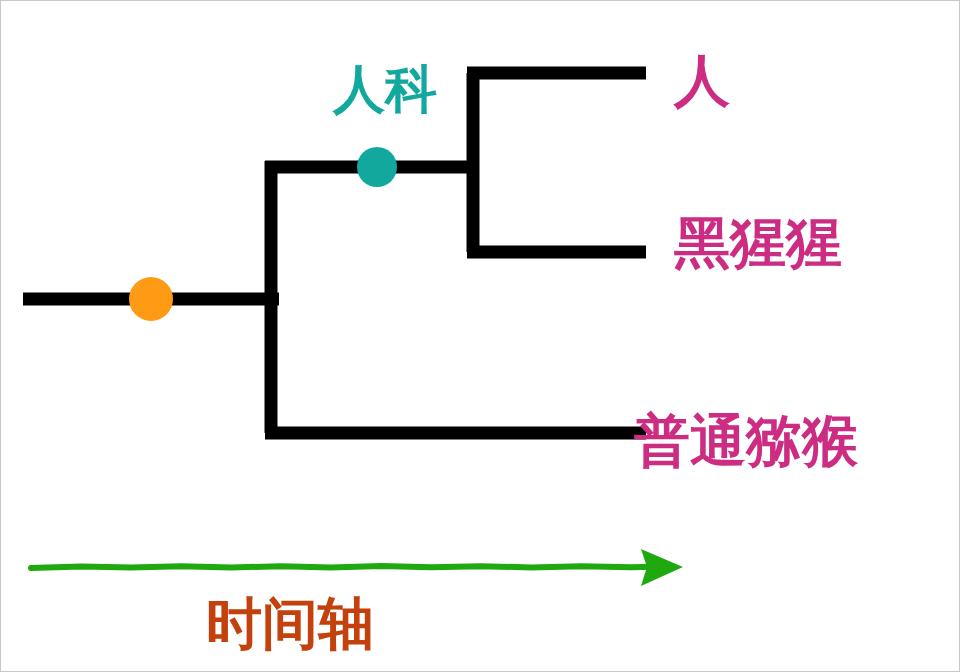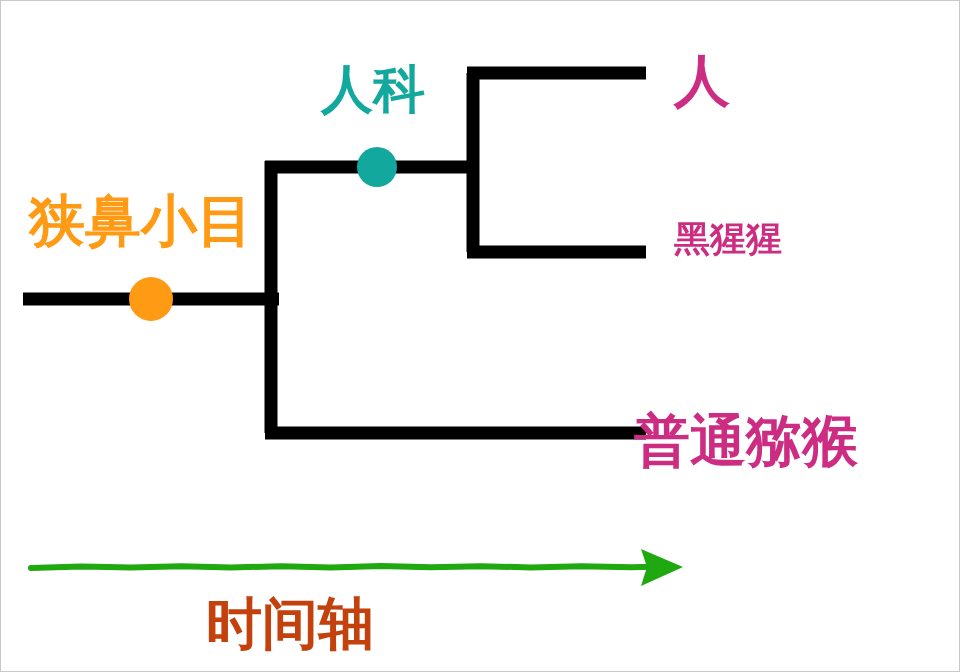--- a/index.html
+++ b/index.html
@@ -39,23 +39,23 @@
     font-family: "DejaVu Sans", "Liberation Sans", sans-serif;
   }
   .axis-label {
     position: absolute;
     white-space: nowrap;
     line-height: 1;
     font-weight: 700;
     font-family: "DejaVu Sans", "Liberation Sans", sans-serif;
   }
   #label-crown    { left: 28px;  top: 192px; font-size: 56px; }
-  #label-hominid  { left: 320px; top: 62px;  font-size: 52px; }
+  #label-hominid  { left: 332px; top: 62px;  font-size: 52px; }
   #leaf-human     { left: 673px; top: 52px;  font-size: 56px; }
-  #leaf-chimp     { left: 673px; top: 220px; font-size: 36px; }
+  #leaf-chimp     { left: 673px; top: 214px; font-size: 56px; }
   #leaf-macaque   { left: 633px; top: 400px; font-size: 56px; margin-top: 12px; }
   #label-timeline { left: 205px; top: 595px; font-size: 56px; }
 </style>
 </head>
 <body>
 
 <div id="canvas">
 
   <svg id="tree-svg" viewBox="0 0 960 672">
 
@@ -74,21 +74,20 @@
 
     <g>
       <path d="M30,567 L80,565.4 L130,566.6 L180,565.2 L230,566.4 L280,565.3
                L330,566.5 L380,565.1 L430,566.3 L480,565.2 L530,566.4
                L580,565.3 L630,566.2 L652,565.8" stroke="#1FA80F" stroke-width="6" fill="none" stroke-linecap="round"></path>
       <path d="M640,548 L682,566 L640,585 L646,566 Z" fill="#1FA80F"></path>
     </g>
 
   </svg>
 
-  <div class="node-label" id="label-crown" style="color:#FF9A14;">狭鼻小目</div>
 
   <div class="node-label" id="label-hominid" style="color:#13A89D;">人科</div>
 
   <div class="leaf-label" id="leaf-human" style="color:#CC2C82;">人</div>
 
   <div class="leaf-label" id="leaf-chimp" style="color:#CC2C82;">黑猩猩</div>
 
   <div class="leaf-label" id="leaf-macaque" style="color:#CC2C82;">普通猕猴</div>
 
   <div class="axis-label" id="label-timeline" style="color:#c2410c;">时间轴</div>

